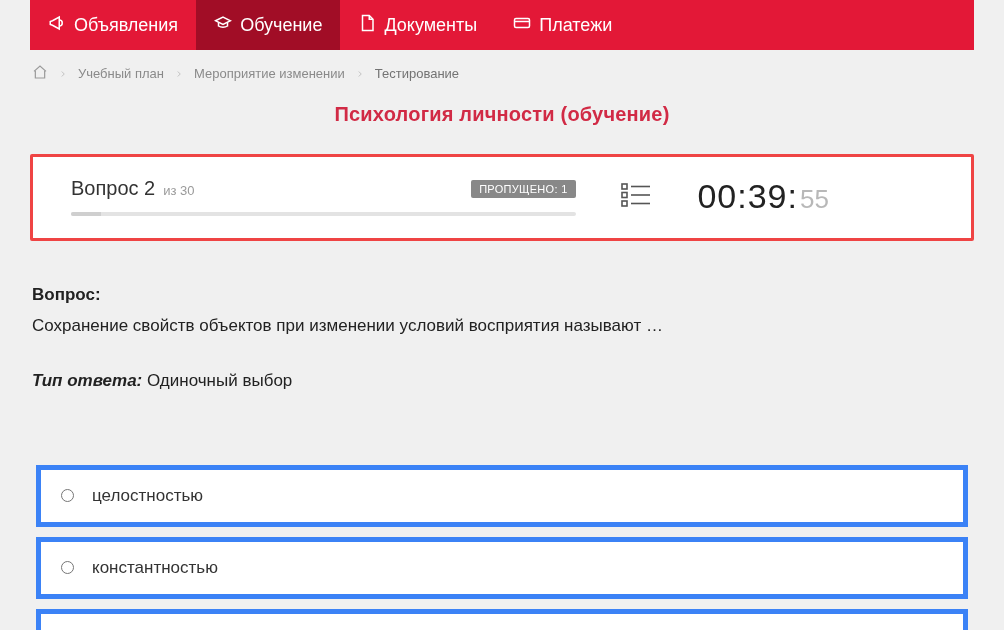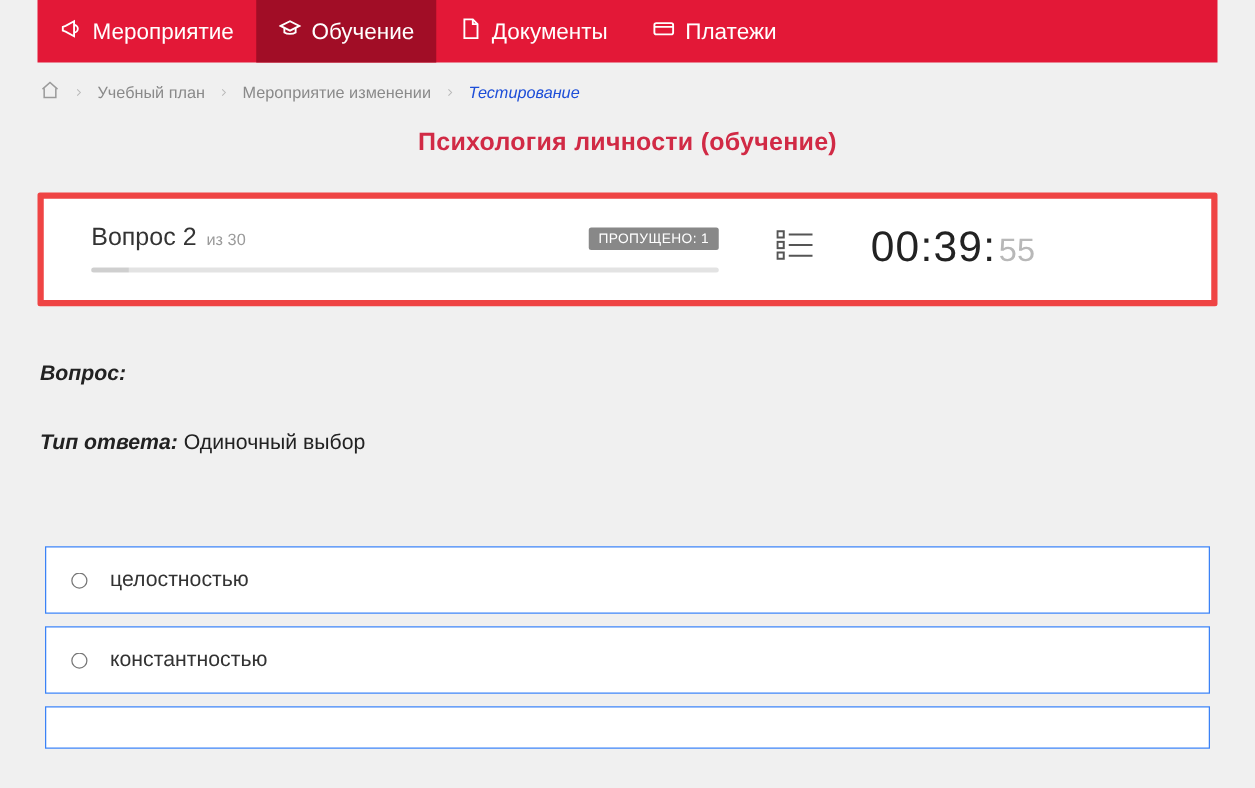--- a/index.html
+++ b/index.html
@@ -53,40 +53,39 @@
     gap: 10px;
     padding: 14px 2px;
     font-size: 13px;
     color: #8a8a8a;
   }
   .breadcrumbs .crumb {
     color: #8a8a8a;
     cursor: pointer;
   }
   .breadcrumbs .crumb.current {
-    color: #1d4ed8;
+    color: #737373;
     cursor: default;
-    font-style: italic;
   }
   .breadcrumbs .sep svg { display:block; }
 
   
   .page-title {
     text-align: center;
     color: #d12a45;
     font-size: 20px;
     font-weight: 700;
     margin: 6px 0 28px 0;
     letter-spacing: 0.2px;
   }
 
   
   .qheader {
     background: #fff;
-    border: 5px solid #ef4444;
+    border: 3px solid #ef4444;
     border-radius: 2px;
     padding: 20px 30px 22px 38px;
     display: flex;
     align-items: center;
   }
   .qheader-left {
     flex: 0 0 58%;
   }
   .q-num-row { display: flex; align-items: baseline; gap: 8px; }
   .q-num {
@@ -145,36 +144,36 @@
   }
 
   
   .question-block {
     margin-top: 40px;
     padding: 0 2px;
     font-size: 17px;
     line-height: 1.6;
     color: #222;
   }
-  .q-label { font-style: italic; font-weight: 700; }
+  .q-label { font-weight: 700; }
   .q-text { margin-top: 4px; }
   .answer-type { margin-top: 28px; font-size: 17px; }
   .answer-type .lbl { font-style: italic; font-weight: 700; }
 
   
   .options {
     margin-top: 70px;
     padding: 0 6px;
     display: flex;
     flex-direction: column;
     gap: 10px;
   }
   .option {
     background: #fff;
-    border: 1px solid #3b82f6;
+    border: 5px solid #3b82f6;
     padding: 16px 20px;
     display: flex;
     align-items: center;
     gap: 18px;
     cursor: pointer;
     font-size: 17px;
   }
   .option input[type=radio] {
     width: 13px; height: 13px;
     accent-color: #555;
@@ -188,21 +187,21 @@
 <div class="viewport">
   <div class="page">
 
     <div class="nav">
 
     <div class="nav-item">
           <span><svg width="18" height="18" viewBox="0 0 24 24" fill="none" stroke="#fff" stroke-width="2">
               <path d="M3 10v4l3 1 9 5V4L6 9 3 10z"></path>
               <path d="M15 8a4 4 0 0 1 0 8"></path>
             </svg></span>
-          <span>Мероприятие</span>
+          <span>Объявления</span>
         </div>
         <div class="nav-item active">
           <span><svg width="18" height="18" viewBox="0 0 24 24" fill="none" stroke="#fff" stroke-width="2">
               <path d="M2 9l10-5 10 5-10 5L2 9z"></path>
               <path d="M6 11v5c3 2 9 2 12 0v-5"></path>
             </svg></span>
           <span>Обучение</span>
         </div>
         <div class="nav-item">
           <span><svg width="18" height="18" viewBox="0 0 24 24" fill="none" stroke="#fff" stroke-width="2">
@@ -286,20 +285,21 @@
           <span>00</span>:<span>39</span>:
         </span>
           <span class="timer-sec">55</span>
       </div>
     </div>
 
     <div class="question-block">
       <div>
         <span class="q-label">Вопрос:</span>
       </div>
+      <div class="q-text">Сохранение свойств объектов при изменении условий восприятия называют …</div>
 
       <div class="answer-type">
         <span class="lbl">Тип ответа:</span>
         <span>Одиночный выбор</span>
       </div>
     </div>
 
     <div class="options">
 
     <label class="option">

